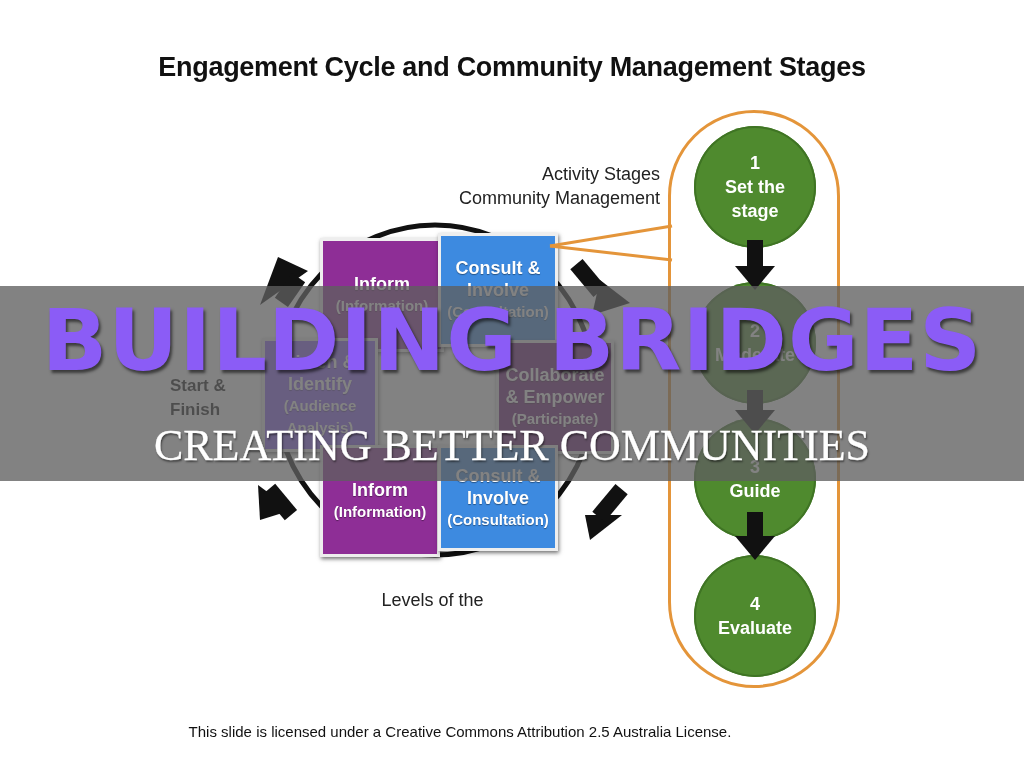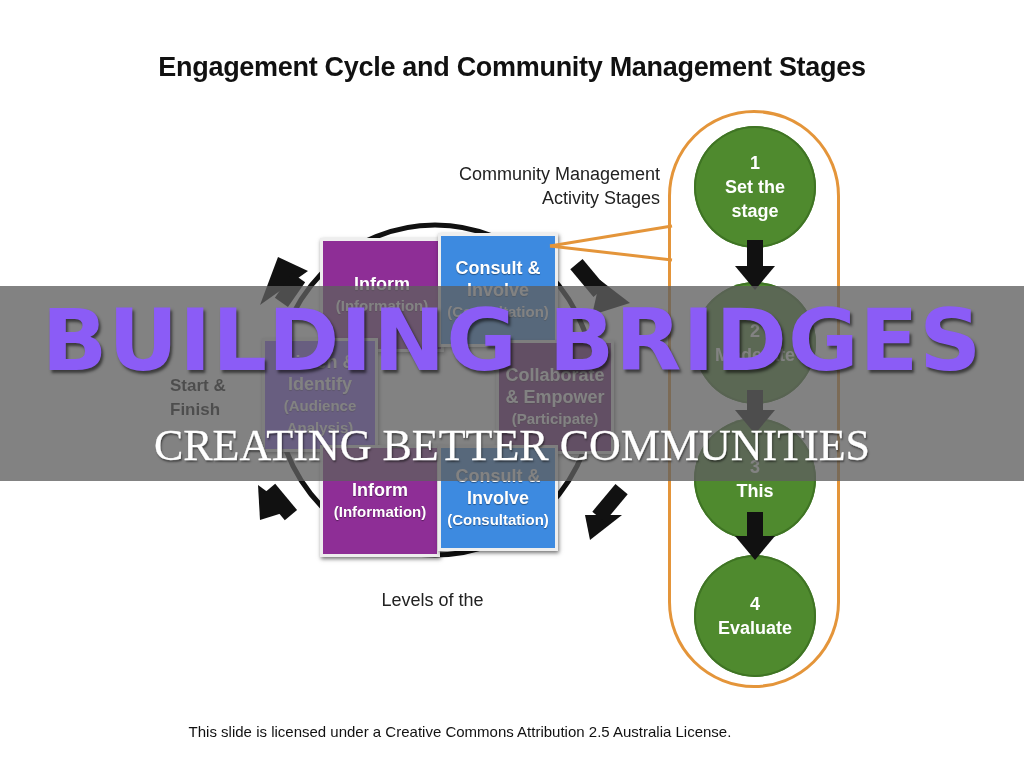--- a/index.html
+++ b/index.html
@@ -17,22 +17,22 @@
   .banner-sub { left:0; top:420px; width:1024px; text-align:center; font-family:Liberation Serif, serif; font-weight:200; font-size:44px; color:#fff; letter-spacing:0px; text-shadow:1px 2px 2px rgba(0,0,0,0.5); -webkit-text-stroke:0.3px #fff; }
   .footer { left:0; width:920px; top:723px; text-align:center; font-size:15px; color:#111; }
   .side-label { font-weight:bold; font-size:17px; color:#111; text-align:left; line-height:24px; }
 </style>
 </head>
 <body>
 
 <div class="abs title">Engagement Cycle and Community Management Stages</div>
 
 <div class="abs caption" style="left:400px; top:162px; width:260px;">
+  <div>Activity Stages</div>
   <div>Community Management</div>
-  <div>Activity Stages</div>
 </div>
 
 <svg class="abs" style="left:230px; top:215px;" width="420" height="360">
   <ellipse cx="205" cy="175" rx="160" ry="165" fill="none" stroke="#111" stroke-width="5"></ellipse>
   <g>
     <polygon points="30,90 48,42 78,56" fill="#111"></polygon>
     <rect x="52" y="60" width="16" height="30" transform="rotate(35 60 75)" fill="#111"></rect>
   </g>
   <g>
     <polygon points="370,65 400,88 362,100" fill="#111"></polygon>
@@ -92,21 +92,21 @@
 <div class="circle" style="left:694px; top:126px;">
   <div>1</div>
   <div style="width:90px;">Set the stage</div>
 </div>
 <div class="circle" style="left:694px; top:282px;">
   <div>2</div>
   <div>Moderate</div>
 </div>
 <div class="circle" style="left:694px; top:418px;">
   <div>3</div>
-  <div>This</div>
+  <div>Guide</div>
 </div>
 <div class="circle" style="left:694px; top:555px;">
   <div>4</div>
   <div>Evaluate</div>
 </div>
 
 <svg class="abs" style="left:730px; top:240px;" width="50" height="340">
   <g>
     <rect x="17" y="0" width="16" height="28" fill="#111"></rect>
     <polygon points="5,26 45,26 25,50" fill="#111"></polygon>

